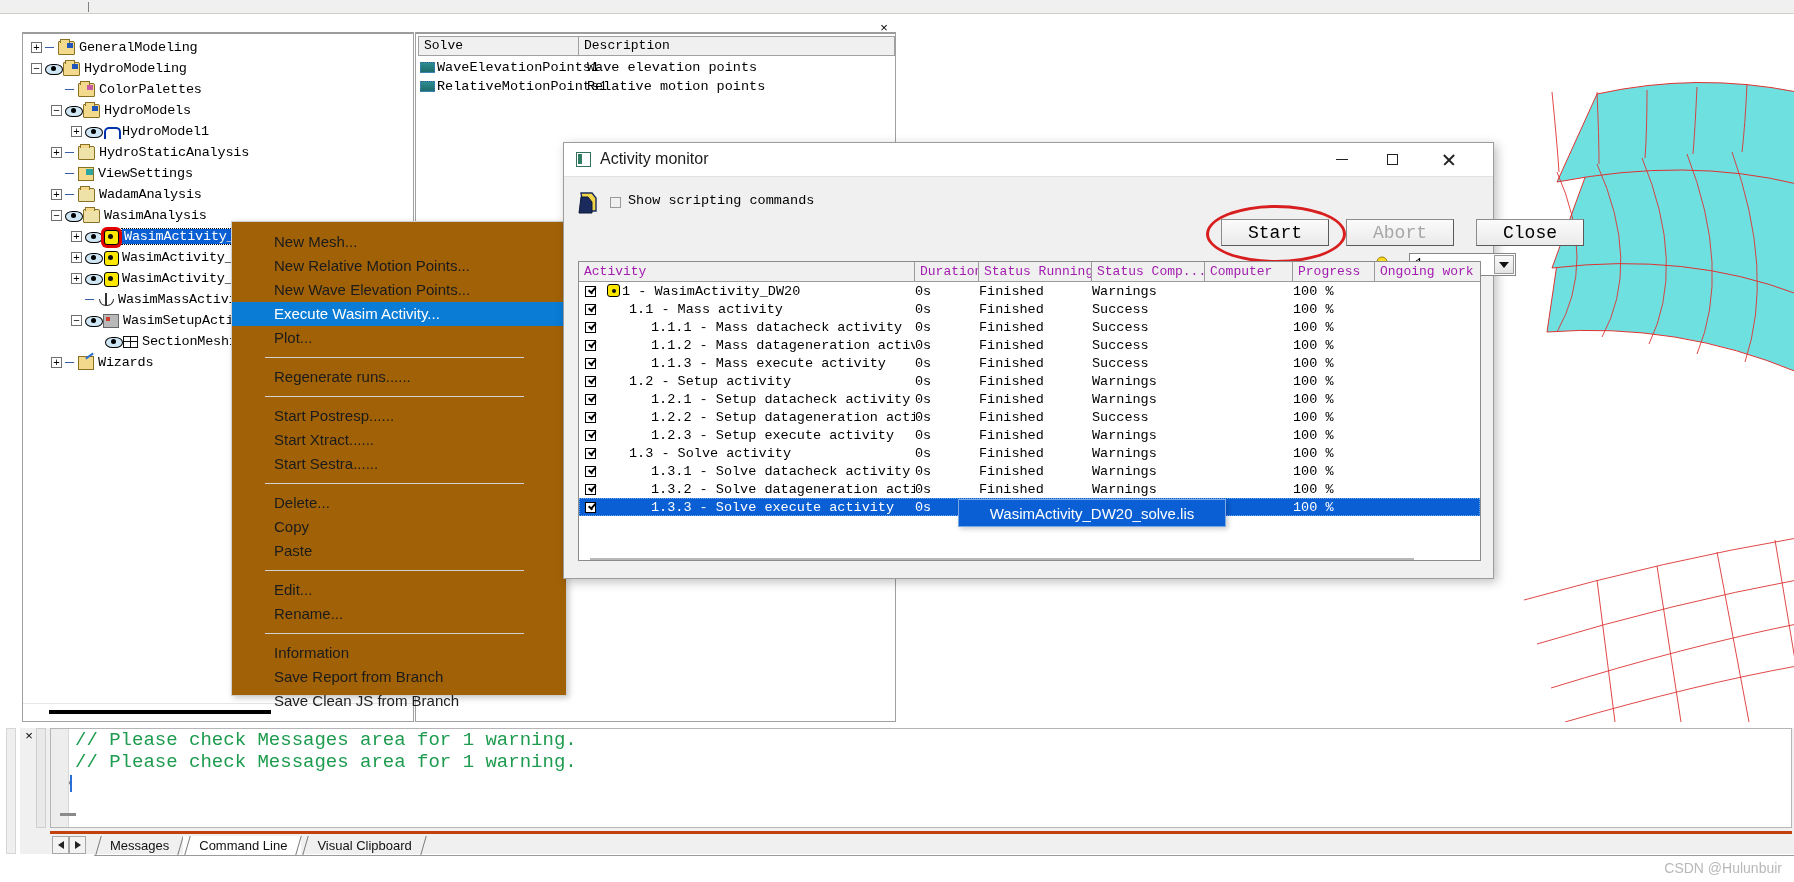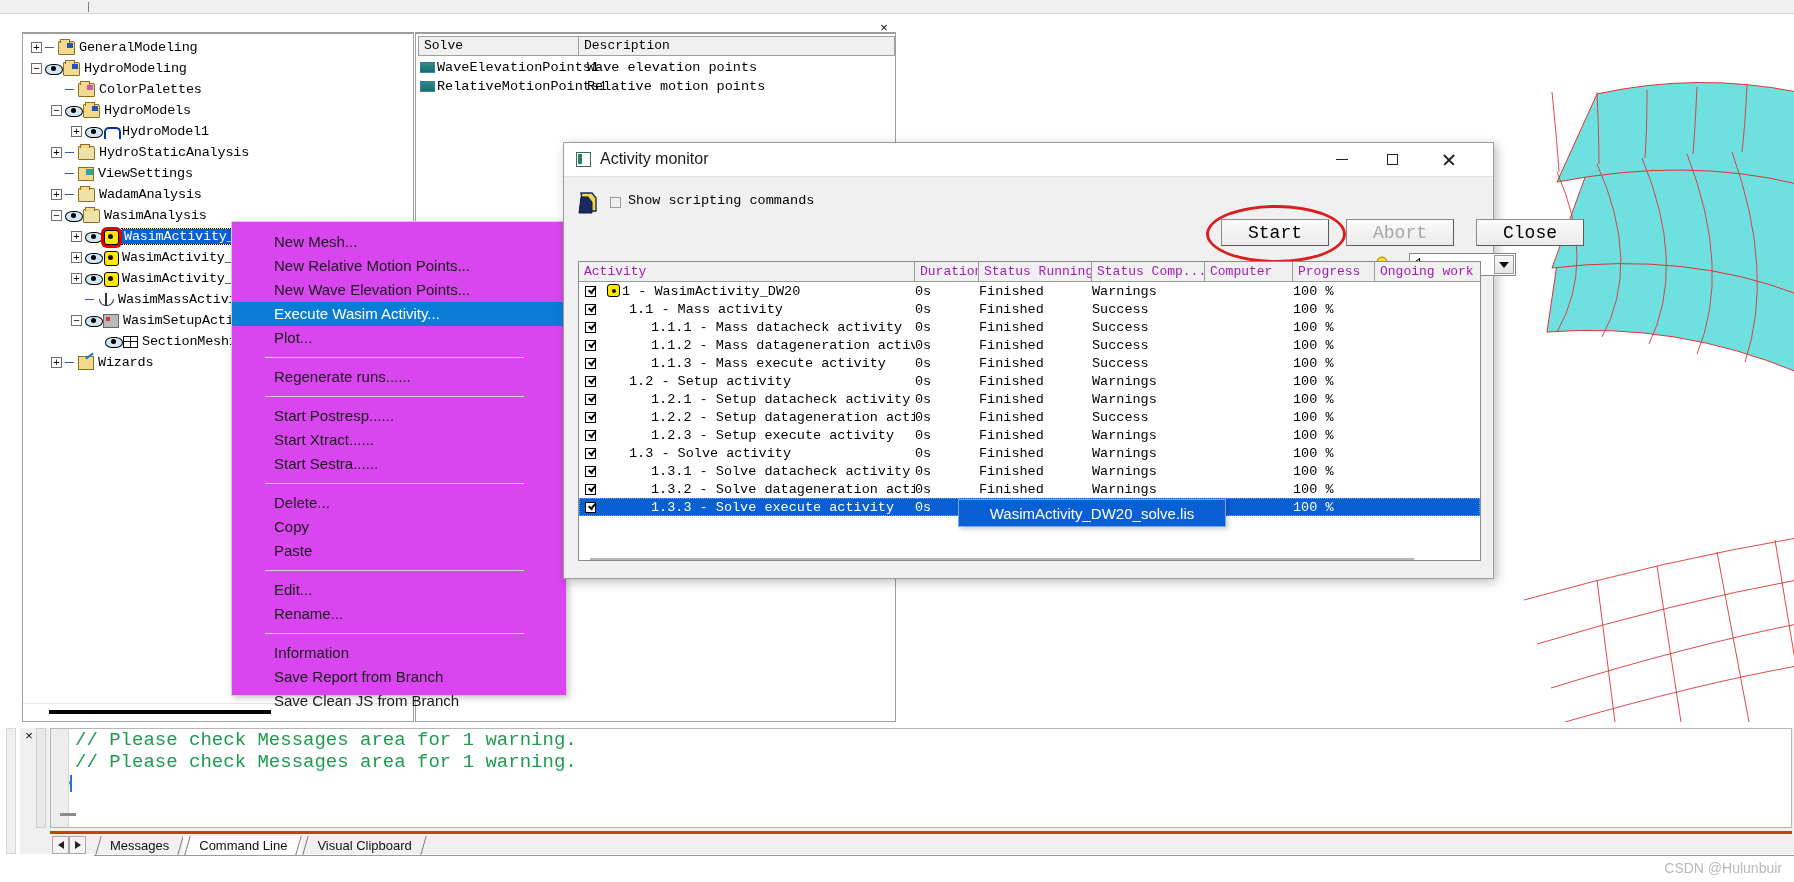--- a/index.html
+++ b/index.html
@@ -183,21 +183,21 @@
 
   
   .viewport {
     position:absolute; left:897px; top:18px; width:897px; height:690px;
     background:#ffffff; overflow:hidden;
   }
 
   
   .ctx-menu {
     position:absolute; left:231px; top:207px; width:336px; height:475px;
-    background:#d946ef; border:1px solid #cfcfcf;
+    background:#a16207; border:1px solid #cfcfcf;
     box-shadow: 2px 2px 6px rgba(0,0,0,0.22);
     z-index: 40;
     padding: 8px 0 6px 0;
   }
   .ctx-item {
     height:24px; line-height:24px; padding-left:42px;
     font-family:"Liberation Sans", sans-serif; font-size:15px; color:#1b1b1b;
     white-space:nowrap;
   }
   .ctx-item.hl { background:#0a7cd6; color:#ffffff; }

